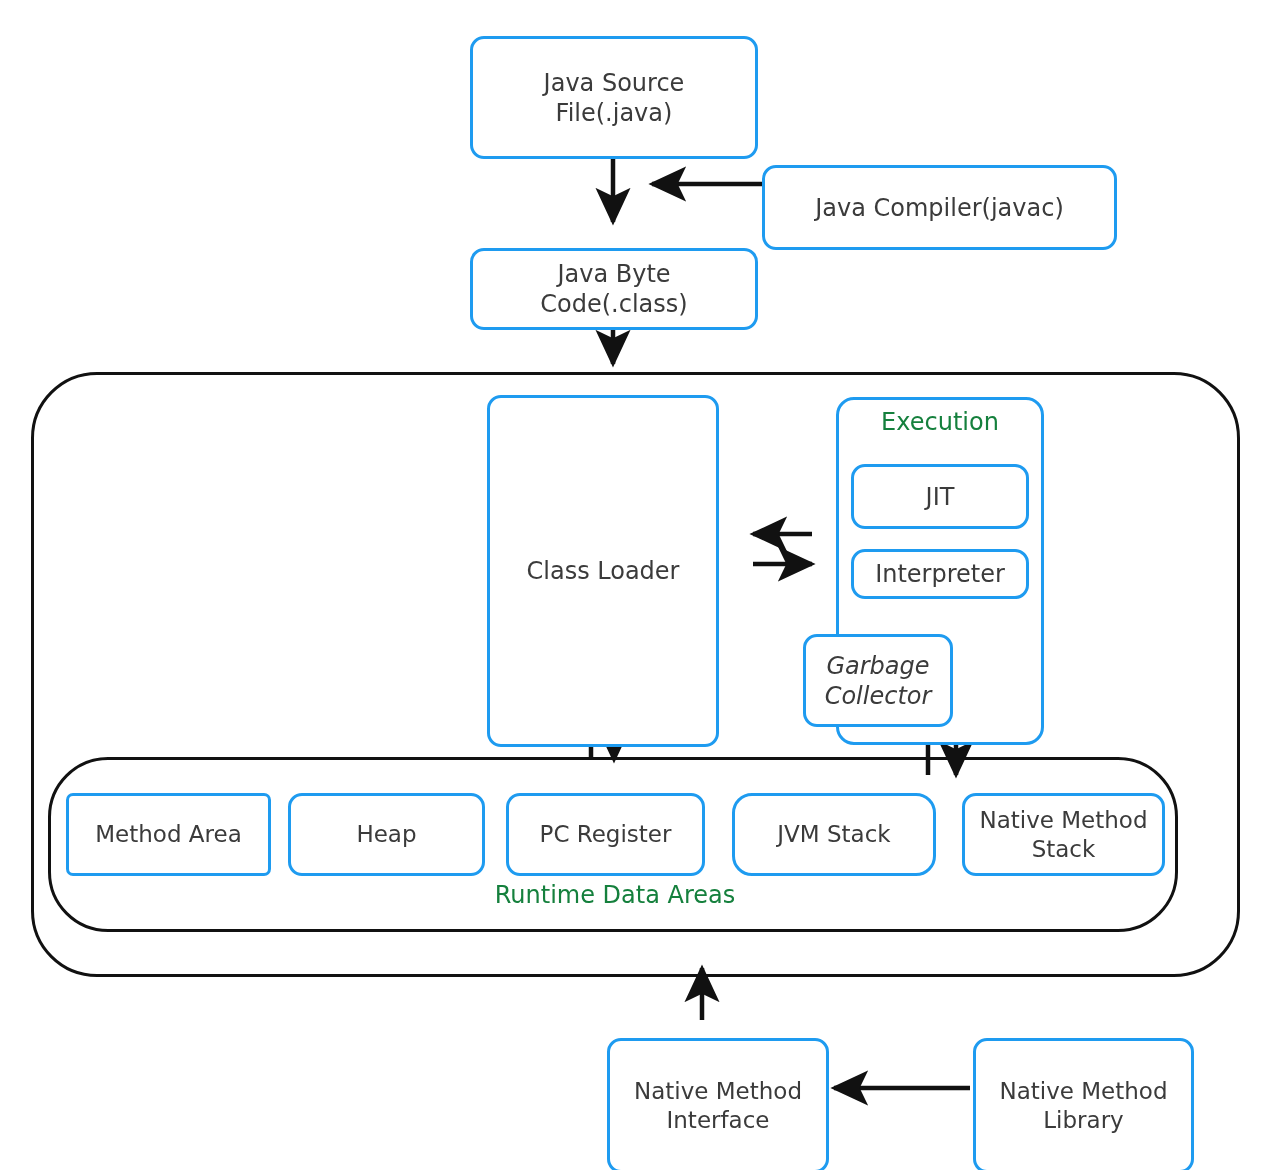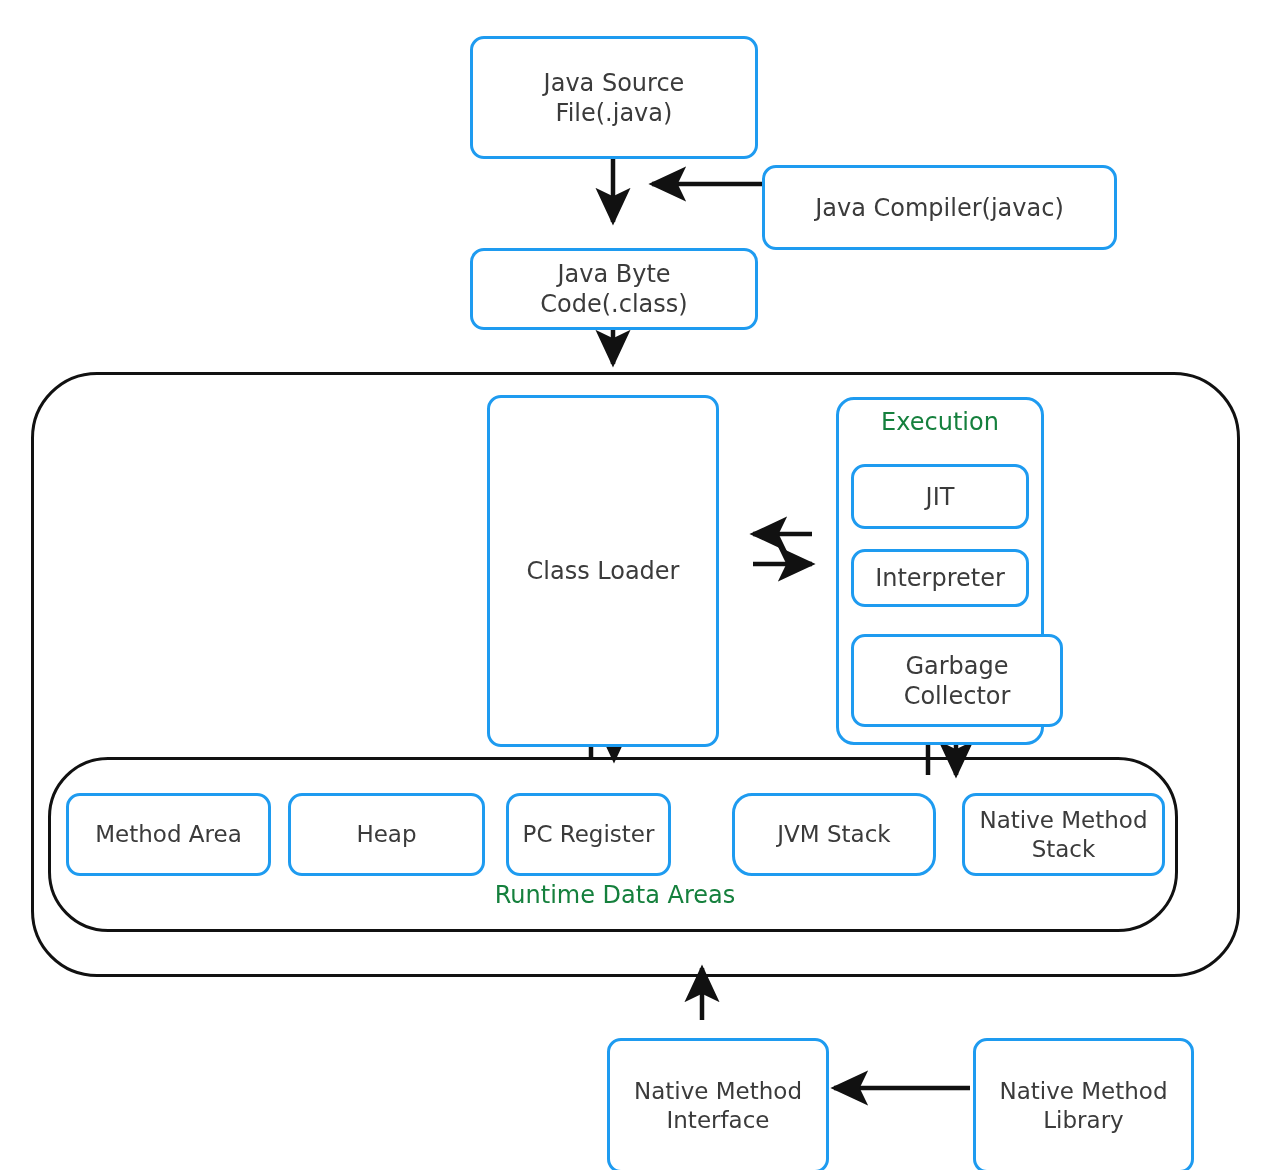--- a/index.html
+++ b/index.html
@@ -125,32 +125,32 @@
   <div class="node black-box" style="left:31px; top:355px; width:1209px; height:605px; border-radius:66px;"></div>
 
   <div class="node blue-box fs-24" style="left:487px; top:378px; width:232px; height:352px;">Class Loader</div>
 
   <div class="node blue-box" style="left:836px; top:380px; width:208px; height:348px; border-radius:18px;"></div>
 
   <div class="lbl fs-24" style="left:836px; top:407px; width:208px;">Execution</div>
 
   <div class="node blue-box fs-24" style="left:851px; top:447px; width:178px; height:65px;text-align:center;">JIT</div>
 
-  <div class="node blue-box fs-24" style="left:851px; top:532px; width:178px; height:58px;">Interpreter</div>
+  <div class="node blue-box fs-24" style="left:851px; top:532px; width:178px; height:50px;">Interpreter</div>
 
-  <div class="node blue-box fs-24" style="left:851px; top:617px; width:212px; height:93px;">Garbage
+  <div class="node blue-box fs-24" style="left:803px; top:617px; width:150px; height:93px;font-style:italic;">Garbage
 Collector</div>
 
   <div class="node black-box" style="left:48px; top:740px; width:1130px; height:175px; border-radius:60px;"></div>
 
-  <div class="node blue-box fs-23" style="left:66px; top:776px; width:205px; height:83px;">Method Area</div>
+  <div class="node blue-box fs-23" style="left:66px; top:776px; width:205px; height:83px;border-radius:7px;">Method Area</div>
 
   <div class="node blue-box fs-23" style="left:288px; top:776px; width:197px; height:83px;">Heap</div>
 
-  <div class="node blue-box fs-23" style="left:506px; top:776px; width:165px; height:83px;">PC Register</div>
+  <div class="node blue-box fs-23" style="left:506px; top:776px; width:199px; height:83px;">PC Register</div>
 
   <div class="node blue-box fs-23" style="left:732px; top:776px; width:204px; height:83px;border-radius:20px;">JVM Stack</div>
 
   <div class="node blue-box fs-23" style="left:962px; top:776px; width:203px; height:83px;">Native Method
 Stack</div>
 
   <div class="lbl fs-24" style="left:448px; top:880px; width:334px;">Runtime Data Areas</div>
 
   <div class="node blue-box fs-23" style="left:607px; top:1021px; width:222px; height:135px;">Native Method
 Interface</div>

